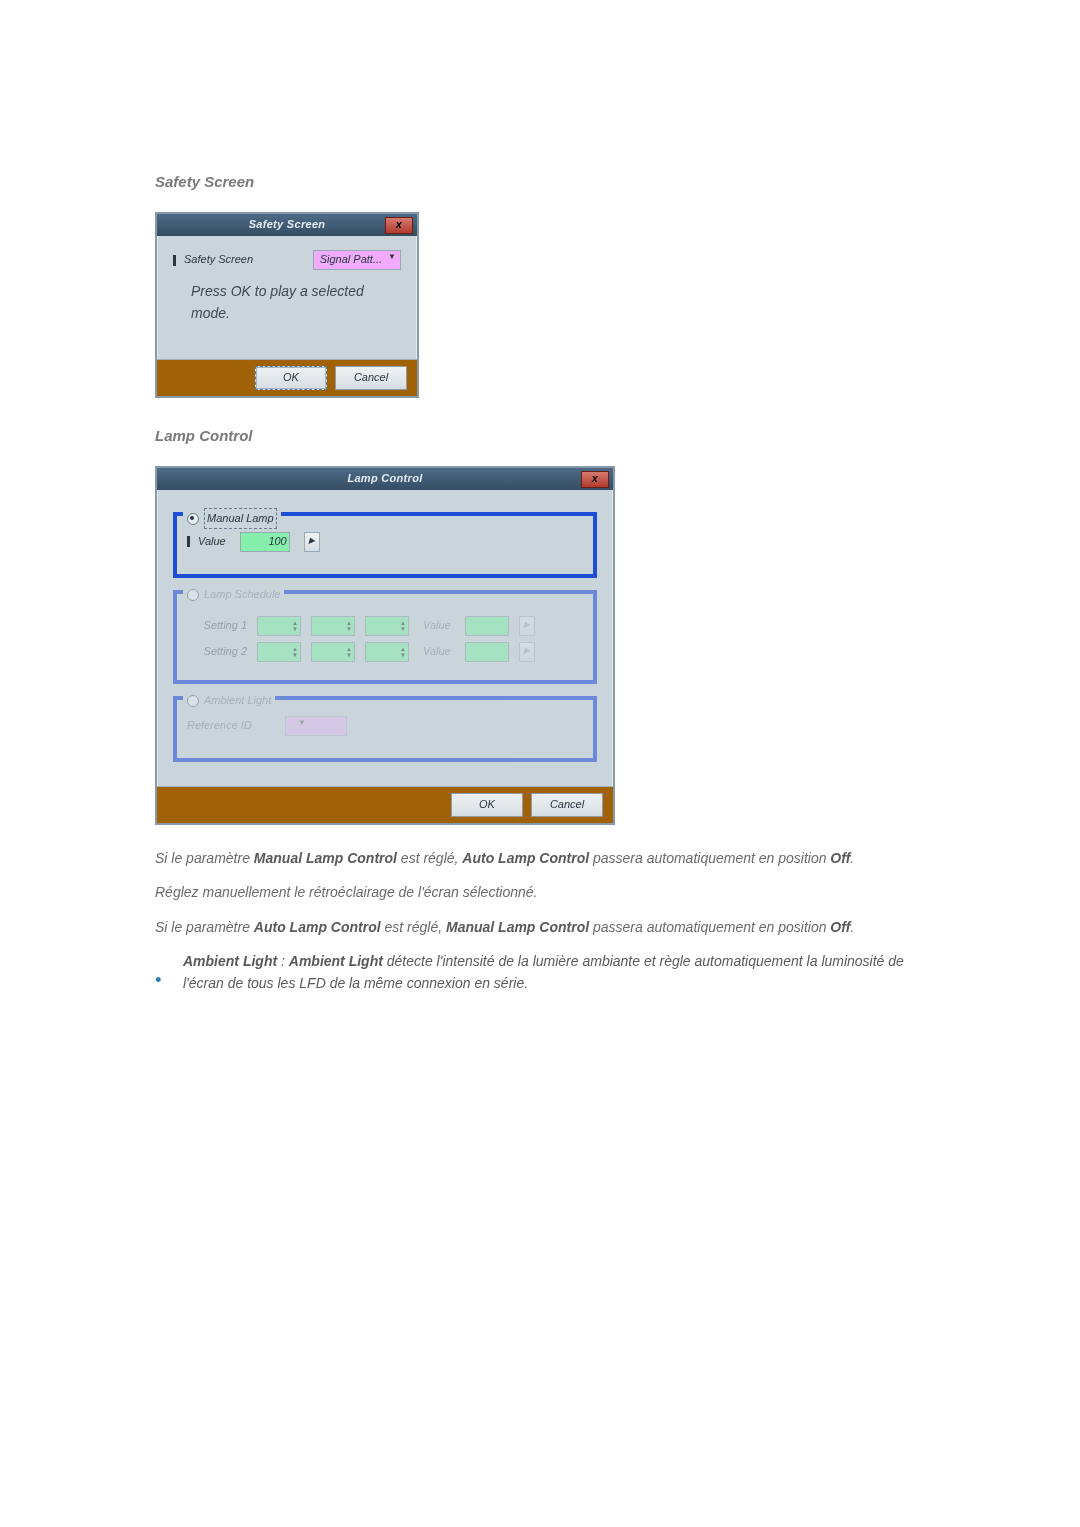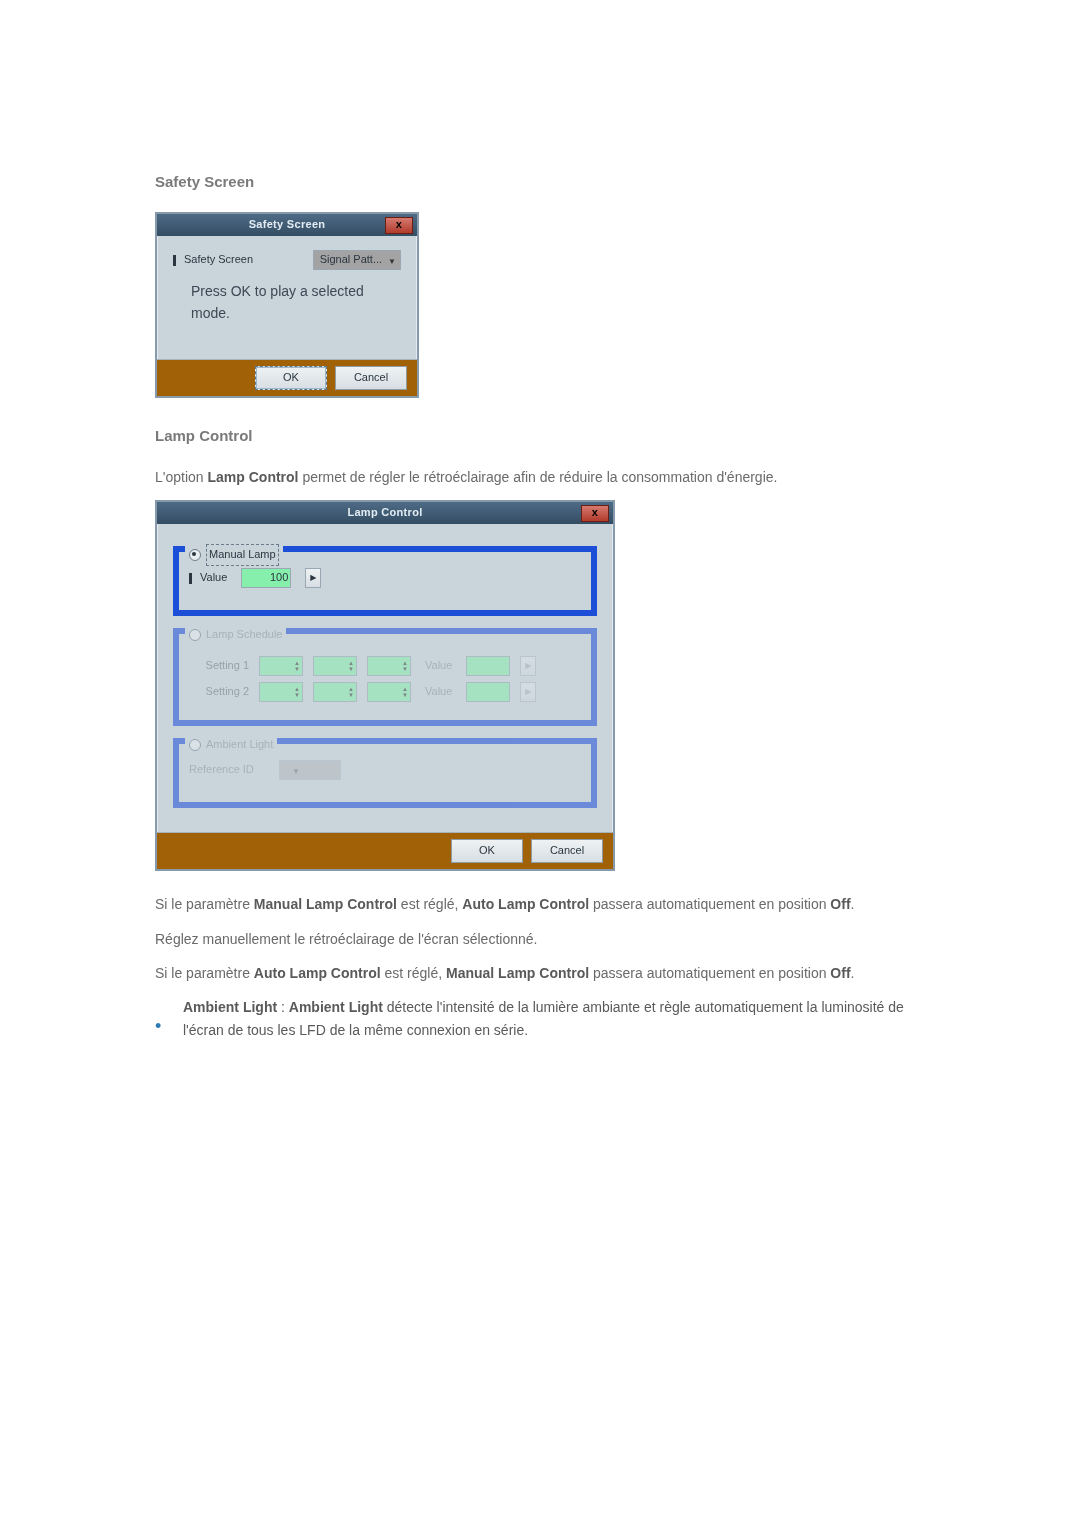--- a/index.html
+++ b/index.html
@@ -9,20 +9,21 @@
     font-family: Arial, Helvetica, sans-serif;
     color: #5a5a5a;
     font-size: 14px;
     line-height: 1.6;
   }
   .page {
     width: 1080px;
     margin: 0 auto;
     padding: 170px 155px 100px 155px;
     box-sizing: border-box;
+    font-style: italic;
   }
   .section-heading {
     font-weight: bold;
     color: #7a7a7a;
     margin: 0 0 18px 0;
     font-size: 15px;
   }
   .para {
     margin: 12px 0;
     color: #6a6a6a;
@@ -65,25 +66,25 @@
     font-weight: bold;
     font-size: 11px;
     text-align: center;
     line-height: 13px;
   }
   .dlg-body { padding: 14px 16px 12px 16px; }
   .row { display: flex; align-items: center; margin-bottom: 10px; }
   .lbl { display: flex; align-items: center; gap: 4px; }
   .lbl::before { content: ""; display: inline-block; width: 3px; height: 11px; background: #2b3640; margin-right: 4px; }
   .combo {
-    background: #a3a3a3;
+    background: #f0abfc;
     border: 1px solid #9aa8b3;
     height: 18px;
     display: inline-flex;
-    align-items: flex-end;
+    align-items: flex-start;
     padding: 0 4px 0 6px;
     gap: 6px;
     font-size: 11px;
     color: #2b3640;
   }
   .combo .arrow { font-size: 8px; color: #333; }
   .btnbar {
     background: #a16207;
     border-top: 1px solid #a7b3bc;
     padding: 6px 10px;
@@ -100,21 +101,21 @@
     display: inline-flex;
     align-items: center;
     justify-content: center;
   }
   .btn.focus { border: 1px dashed #5b788f; box-shadow: 0 0 0 1px #9fb7c9 inset; }
   .hint { color: #3d4954; font-size: 14px; margin: 8px 0 22px 18px; }
 
   
   .dialog.lamp { width: 456px; }
   .dialog.safety { width: 260px; }
-  .groupbox { border: 6px solid #1d4ed8; margin: 8px 0 12px 0; position: relative; padding: 16px 0 12px 10px; }
+  .groupbox { border: 4px solid #1d4ed8; margin: 8px 0 12px 0; position: relative; padding: 16px 0 12px 10px; }
   .groupbox .legend { position: absolute; top: -8px; left: 6px; background: #c9d4db; padding: 0 4px; display: flex; align-items: center; gap: 5px; font-size: 11px; }
   .radio { width: 10px; height: 10px; border-radius: 50%; border: 1px solid #6e7c87; background: #e9eef1; display: inline-block; position: relative; }
   .radio.checked::after { content: ""; position: absolute; top: 2px; left: 2px; width: 4px; height: 4px; background: #2b3640; border-radius: 50%; }
   .spinner { width: 40px; height: 18px; background: #86efac; border: 1px solid #9aa8b3; display: inline-flex; align-items: center; justify-content: flex-end; padding: 0 2px 0 6px; position: relative; }
   .spinner .arrows { display: flex; flex-direction: column; font-size: 6px; line-height: 6px; color: #444; margin-left: 4px;}
   .slider-arrow { width: 14px; height: 18px; background: linear-gradient(#eef2f3,#d7dee3); border: 1px solid #9aa8b3; font-size: 8px; display:inline-flex; align-items:center; justify-content:center; }
   .disabled { opacity: 0.55; color: #8b97a0; }
   .schedule-row { display: flex; align-items: center; gap: 10px; margin: 6px 0; text-align: right; }
   .schedule-row .lbl2 { width: 60px; font-size: 11px; color: #6b7681; }
   .val-lbl { font-size: 11px; color: #8b97a0; margin: 0 4px; }
@@ -145,23 +146,20 @@
     </div>
     <div class="btnbar">
       <span class="btn focus">OK</span>
       <span class="btn">Cancel</span>
     </div>
   </div>
 
 
   <div class="section-heading" style="margin-top:26px">Lamp Control</div>
 
-  <p class="para">
-    <span>L'option </span><span class="bold">Lamp Control</span><span> permet de régler le rétroéclairage afin de réduire la consommation d'énergie.</span>
-  </p>
 
   <div class="dialog lamp">
     <div class="titlebar">
       <span>Lamp Control</span>
       <span class="close">x</span>
     </div>
     <div class="dlg-body">
 
       <div class="groupbox">
         <div class="legend">
@@ -212,21 +210,21 @@
           <span class="spinner spin-sm"></span>
           <span class="slider-arrow disabled">▶</span>
         </div>
       </div>
 
       <div class="groupbox disabled">
         <div class="legend">
           <span class="radio"></span>
           <span>Ambient Light</span>
         </div>
-        <div class="row" style="gap:10px">
+        <div class="row" style="gap:18px">
           <span class="lbl2" style="width:80px">Reference ID</span>
           <span class="combo disabled" style="width:50px">
             <span></span>
               <span class="arrow">▼</span>
           </span>
         </div>
       </div>
 
     </div>
     <div class="btnbar">

